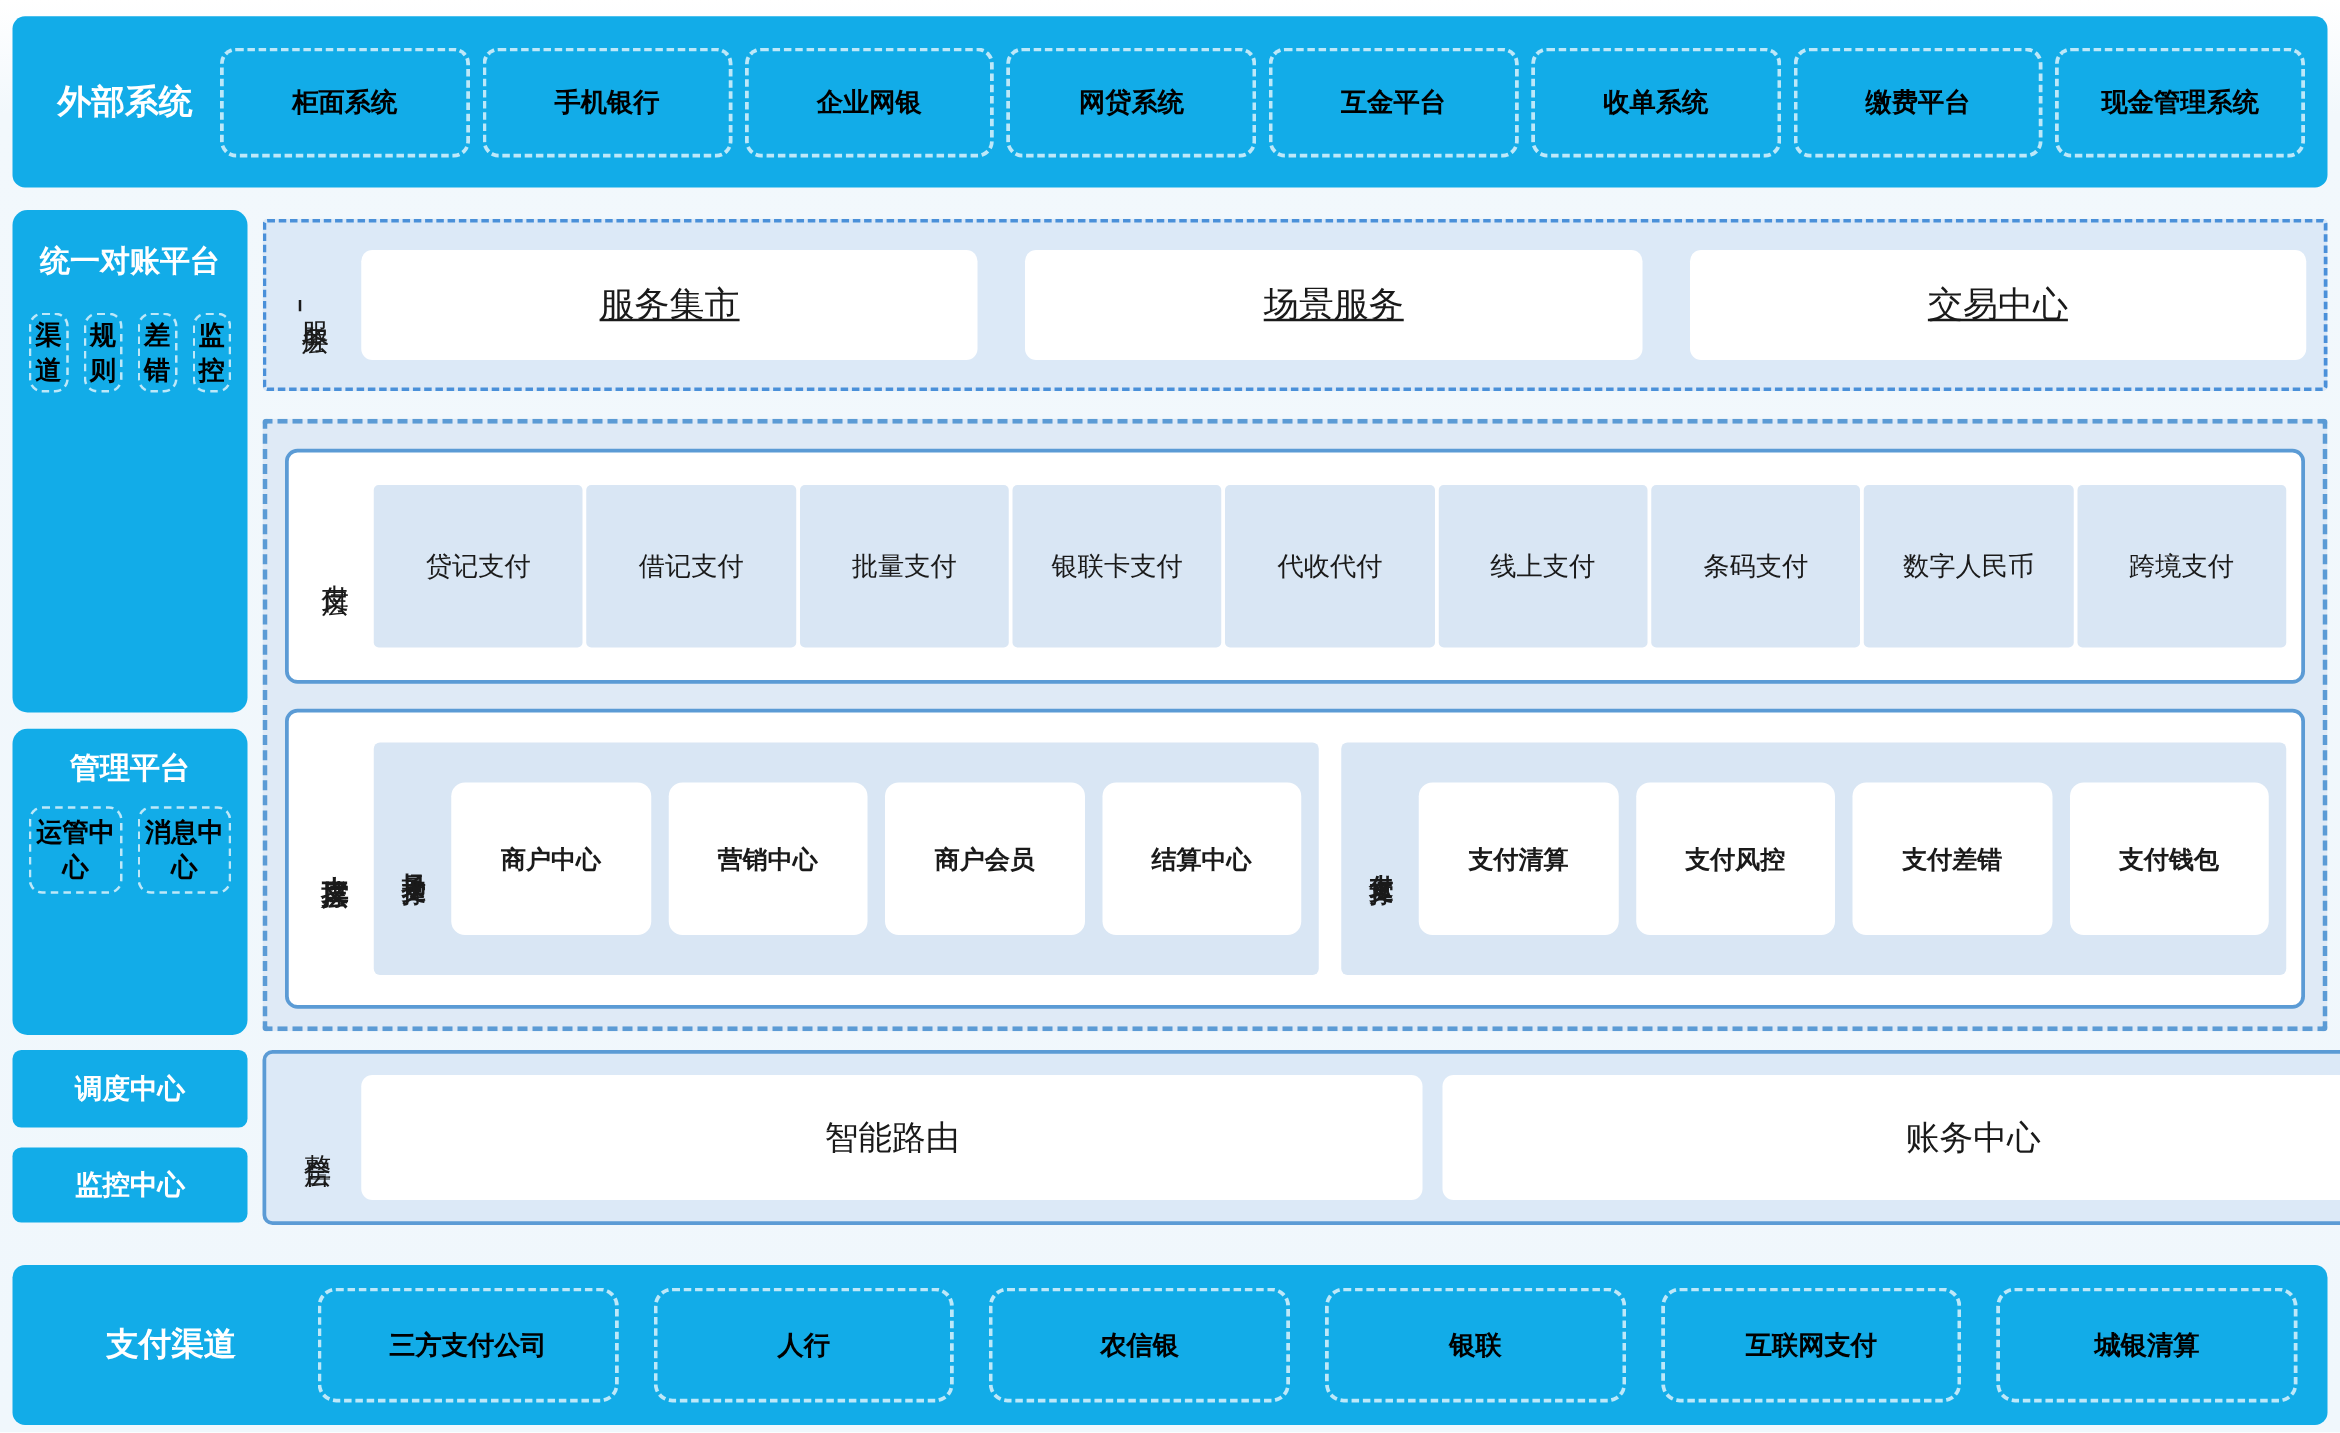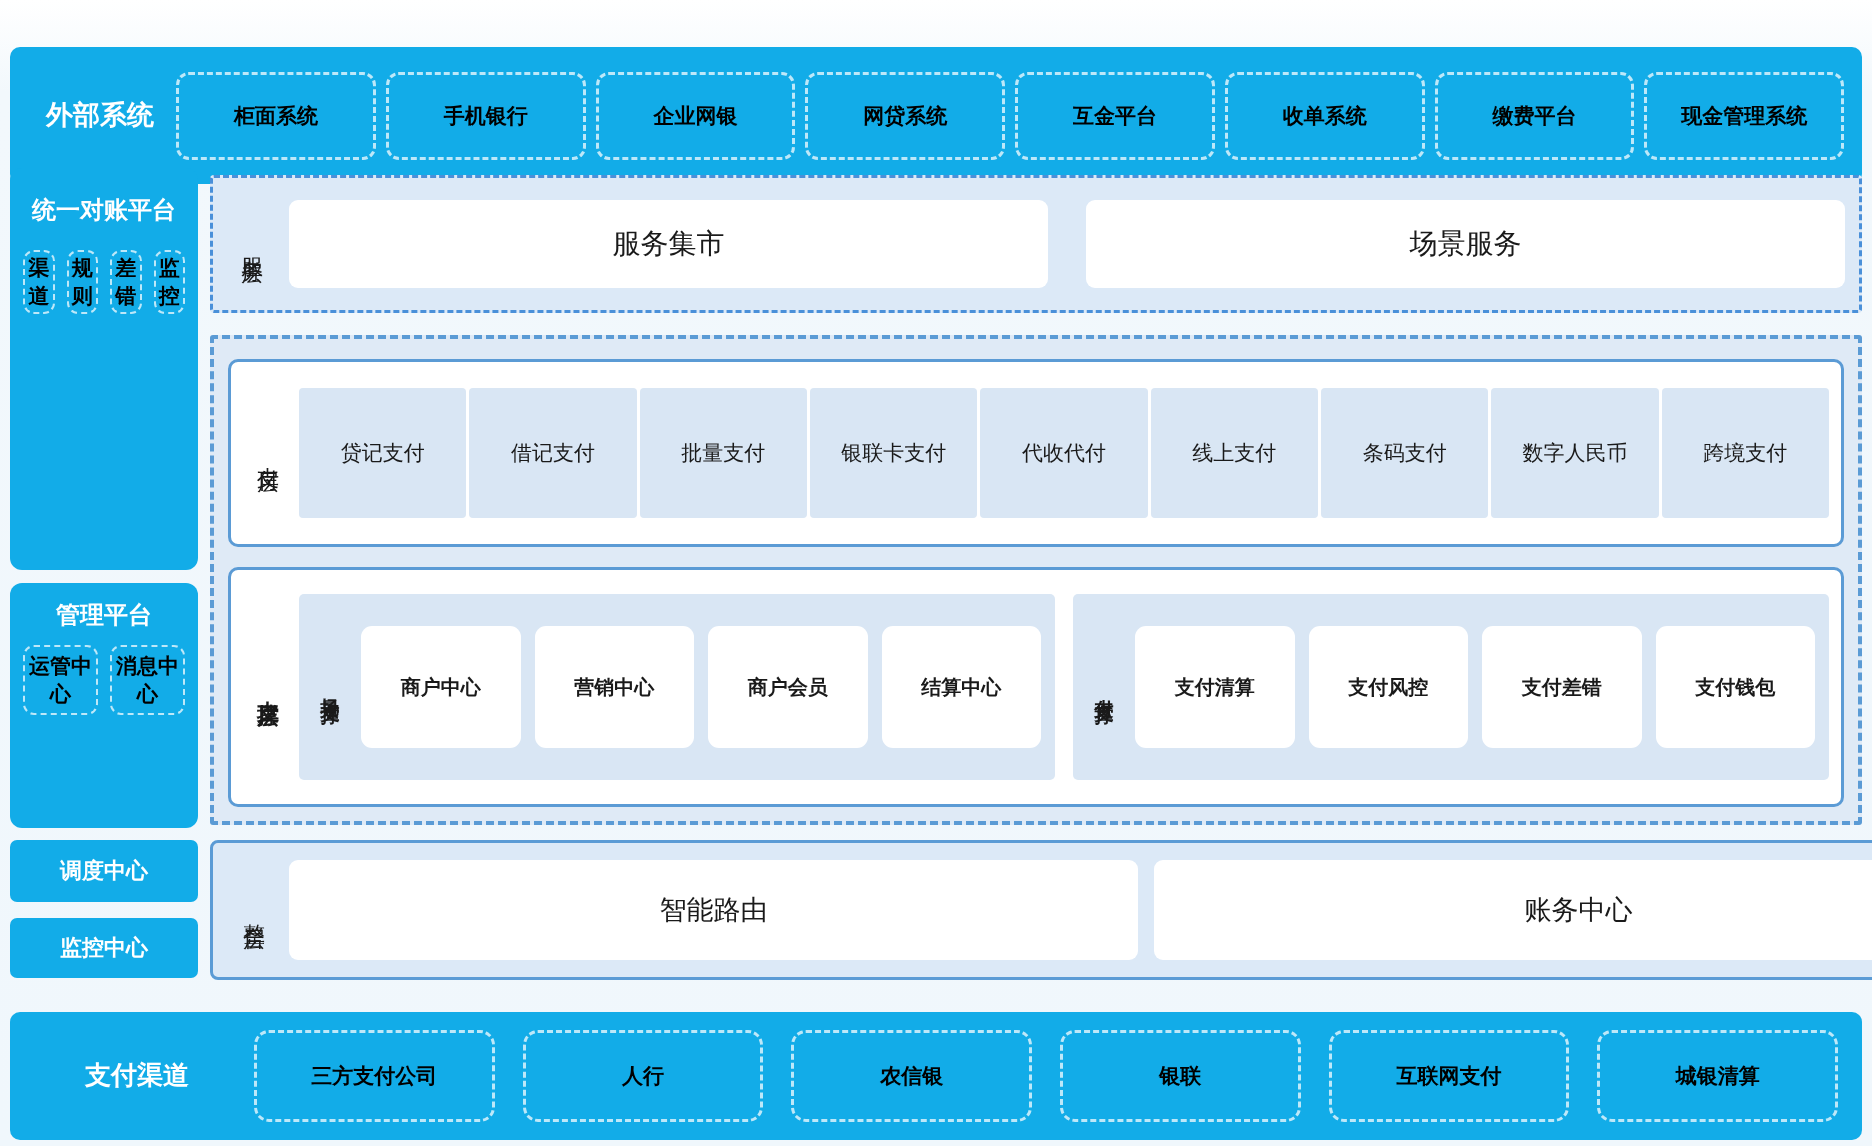--- a/index.html
+++ b/index.html
@@ -23,21 +23,21 @@
   .bluebar{
     position:absolute;background:var(--brand-blue);border-radius:10px;
     display:flex;align-items:center;color:#fff;
   }
   .bar-title{font-weight:bold;text-align:center;line-height:1.15;}
   .dash-item{
     border:3px dashed rgba(255,255,255,0.72);border-radius:13px;
     display:flex;align-items:center;justify-content:center;
     color:#000000;font-weight:bold;text-align:center;
   }
-  .topbar{left:10px;top:13px;width:1852px;height:137px;padding:0 18px 0 26px;margin-top:34px;}
+  .topbar{left:10px;top:13px;width:1852px;height:137px;padding:0 18px 0 26px;}
   .topbar .bar-title{width:128px;font-size:27px;flex:none;}
   .topbar .bar-items{flex:1;display:flex;gap:10px;margin-left:12px;}
   .topbar .dash-item{flex:1;height:88px;font-size:21px;}
 
   .sidepanel{
     position:absolute;left:10px;width:188px;background:var(--brand-blue);
     border-radius:12px;color:#fff;display:flex;flex-direction:column;align-items:stretch;
   }
   .sidepanel .bar-title{font-size:24px;}
   .side-items{display:flex;flex-direction:row;gap:12px;padding:0 13px;}
@@ -62,21 +62,21 @@
 
   
   .layer-label{
     writing-mode:vertical-rl;text-orientation:upright;
     font-size:22px;letter-spacing:3px;color:var(--text-dark);
     flex:none;display:flex;align-items:center;margin:0 10px;
   }
   .svc-panel{
     position:absolute;left:210px;top:175px;width:1652px;height:138px;
     background:var(--panel-bg);border:3px dashed var(--dashdot-border);border-radius:4px;
-    display:flex;align-items:center;padding:0 14px;
+    display:flex;align-items:center;padding:0 14px;text-decoration:underline;
   }
   .svc-boxes{flex:1;display:flex;gap:38px;margin-left:12px;}
   .white-box-lg{
     flex:1;height:88px;background:var(--box-bg);border-radius:9px;
     display:flex;align-items:center;justify-content:center;font-size:28px;
   }
   .bigdash{
     position:absolute;left:210px;top:335px;width:1652px;height:490px;
     background:var(--outer-panel-bg);border:4px dashed var(--panel-border);border-radius:3px;
   }
@@ -151,20 +151,21 @@
   </div>
 
   <div class="sidebox sidebox-1">调度中心</div>
   <div class="sidebox sidebox-2">监控中心</div>
 
   <div class="svc-panel">
     <div class="layer-label">服务层</div>
     <div class="svc-boxes">
       <div class="white-box-lg">服务集市</div>
       <div class="white-box-lg">场景服务</div>
+      <div class="white-box-lg">交易中心</div>
     </div>
   </div>
 
   <div class="bigdash">
 
     <div class="inner-panel pay-panel">
       <div class="layer-label">支付层</div>
       <div class="pay-items">
         <div class="pay-item">贷记支付</div>
         <div class="pay-item">借记支付</div>

